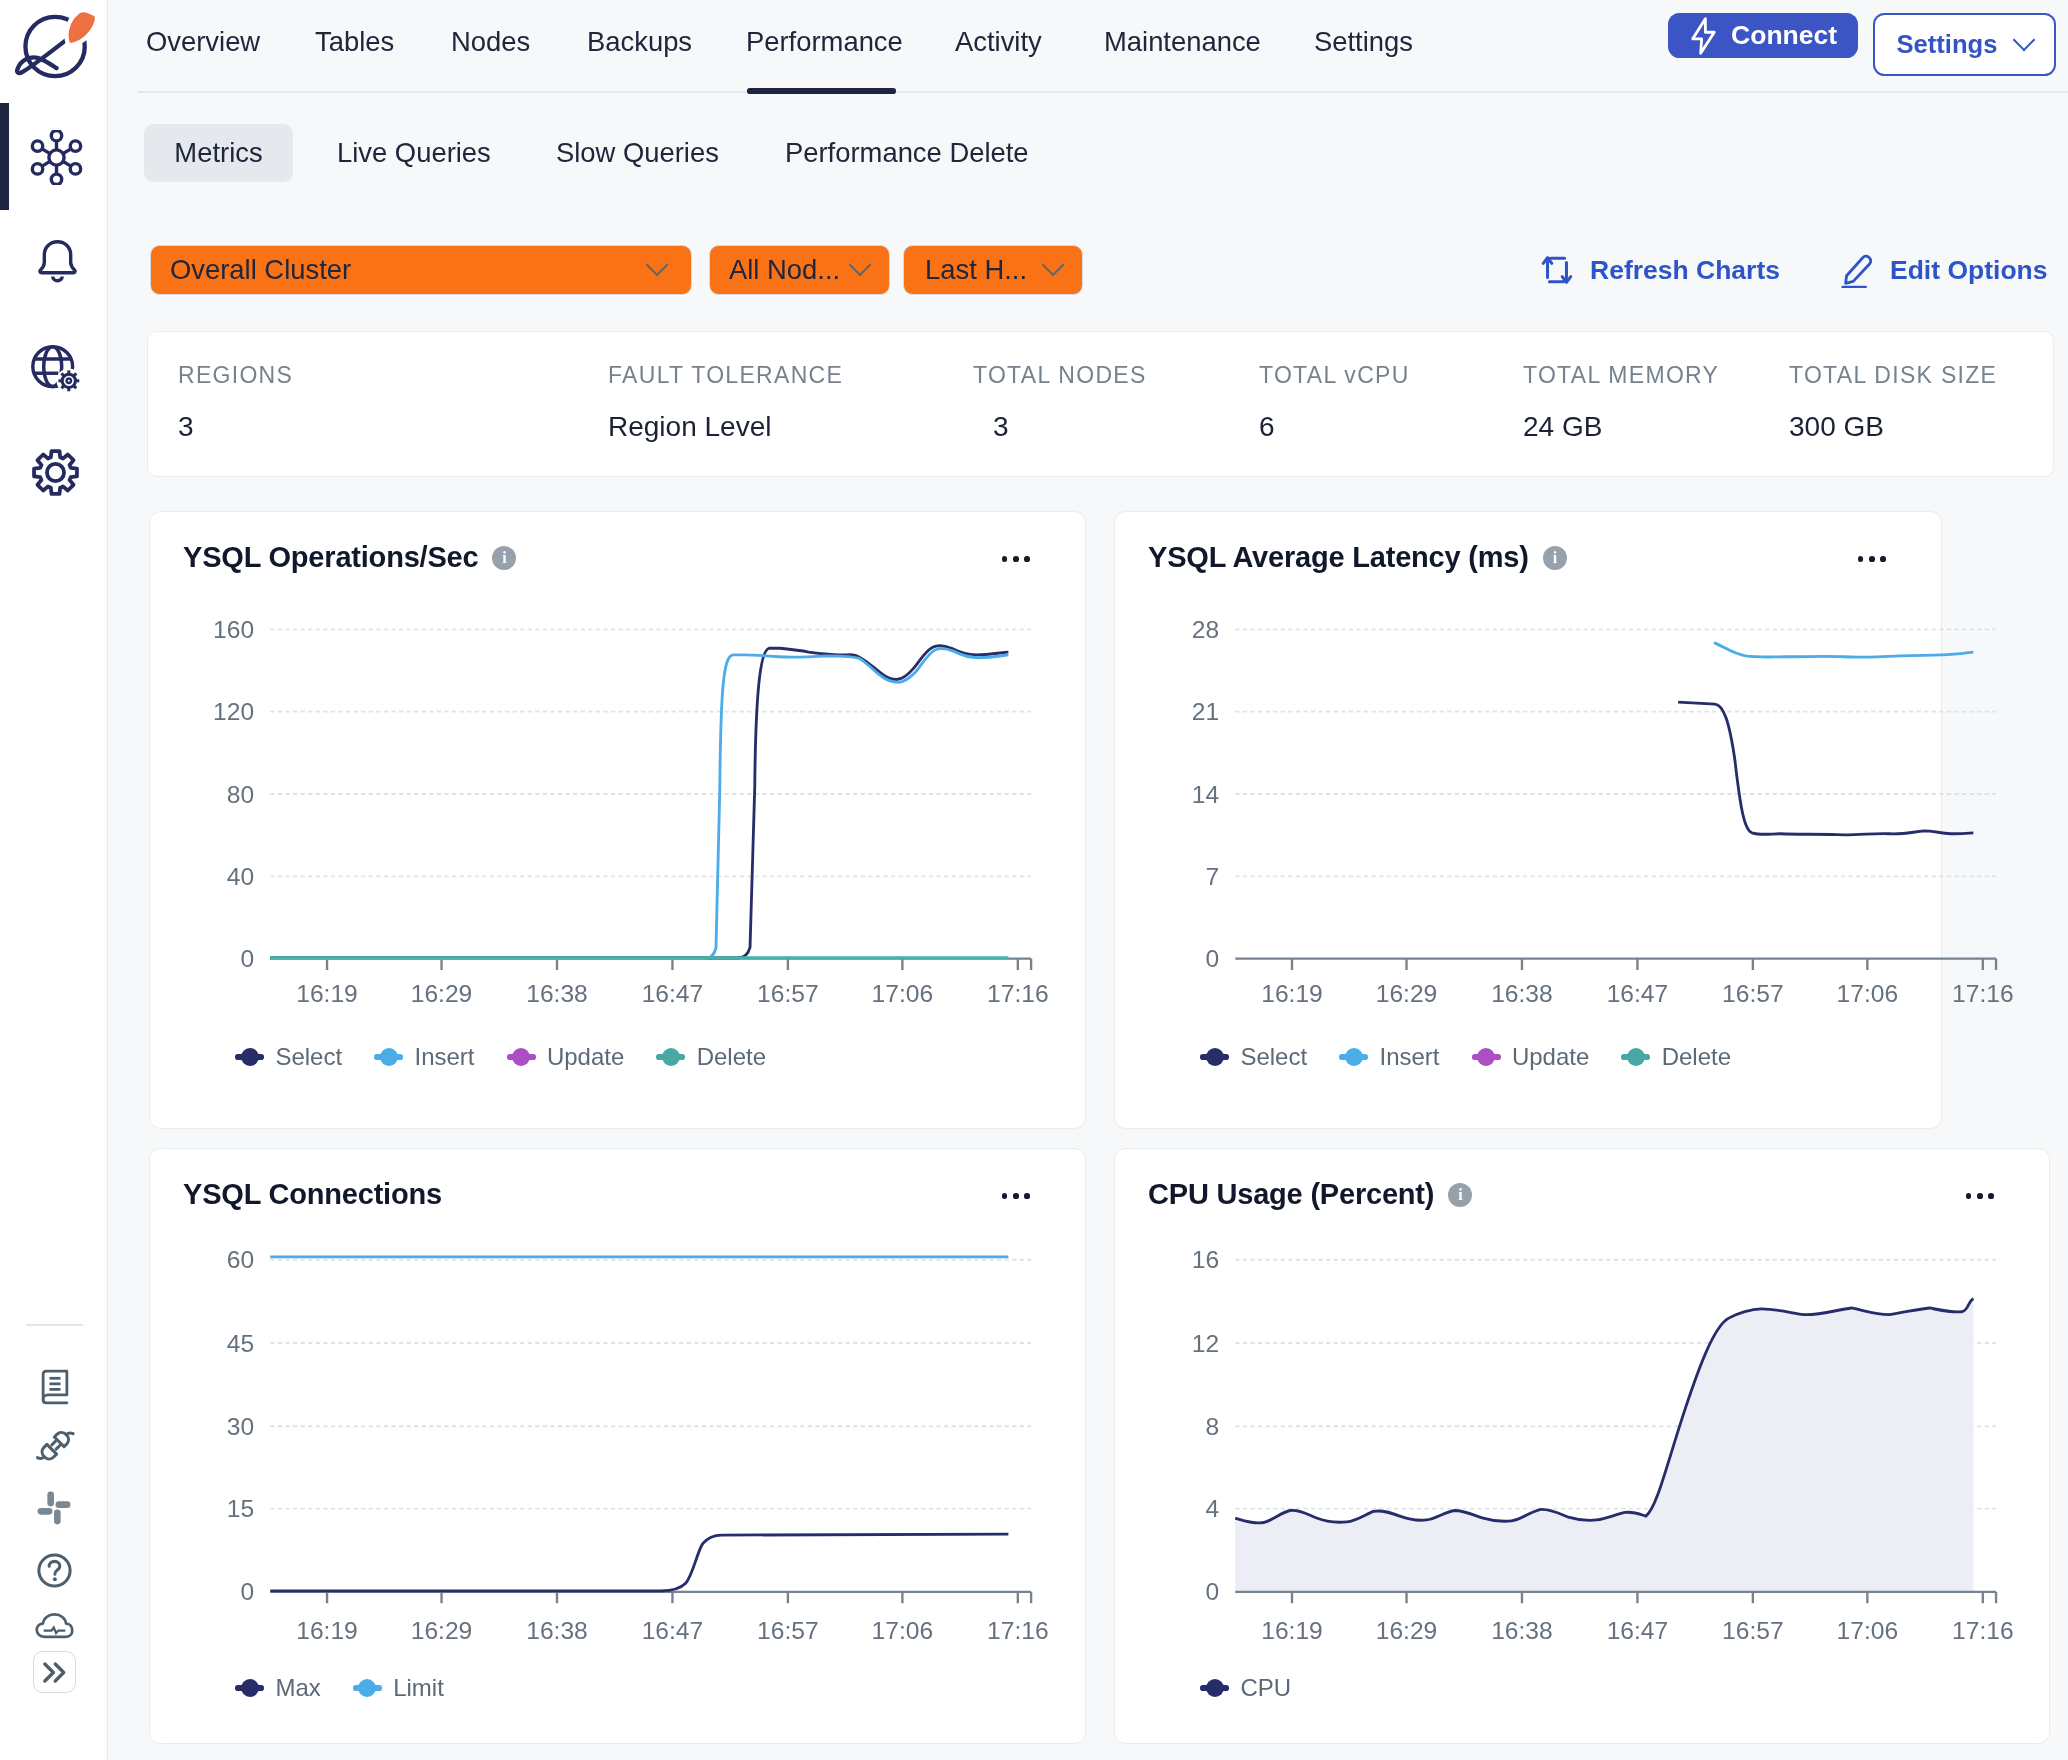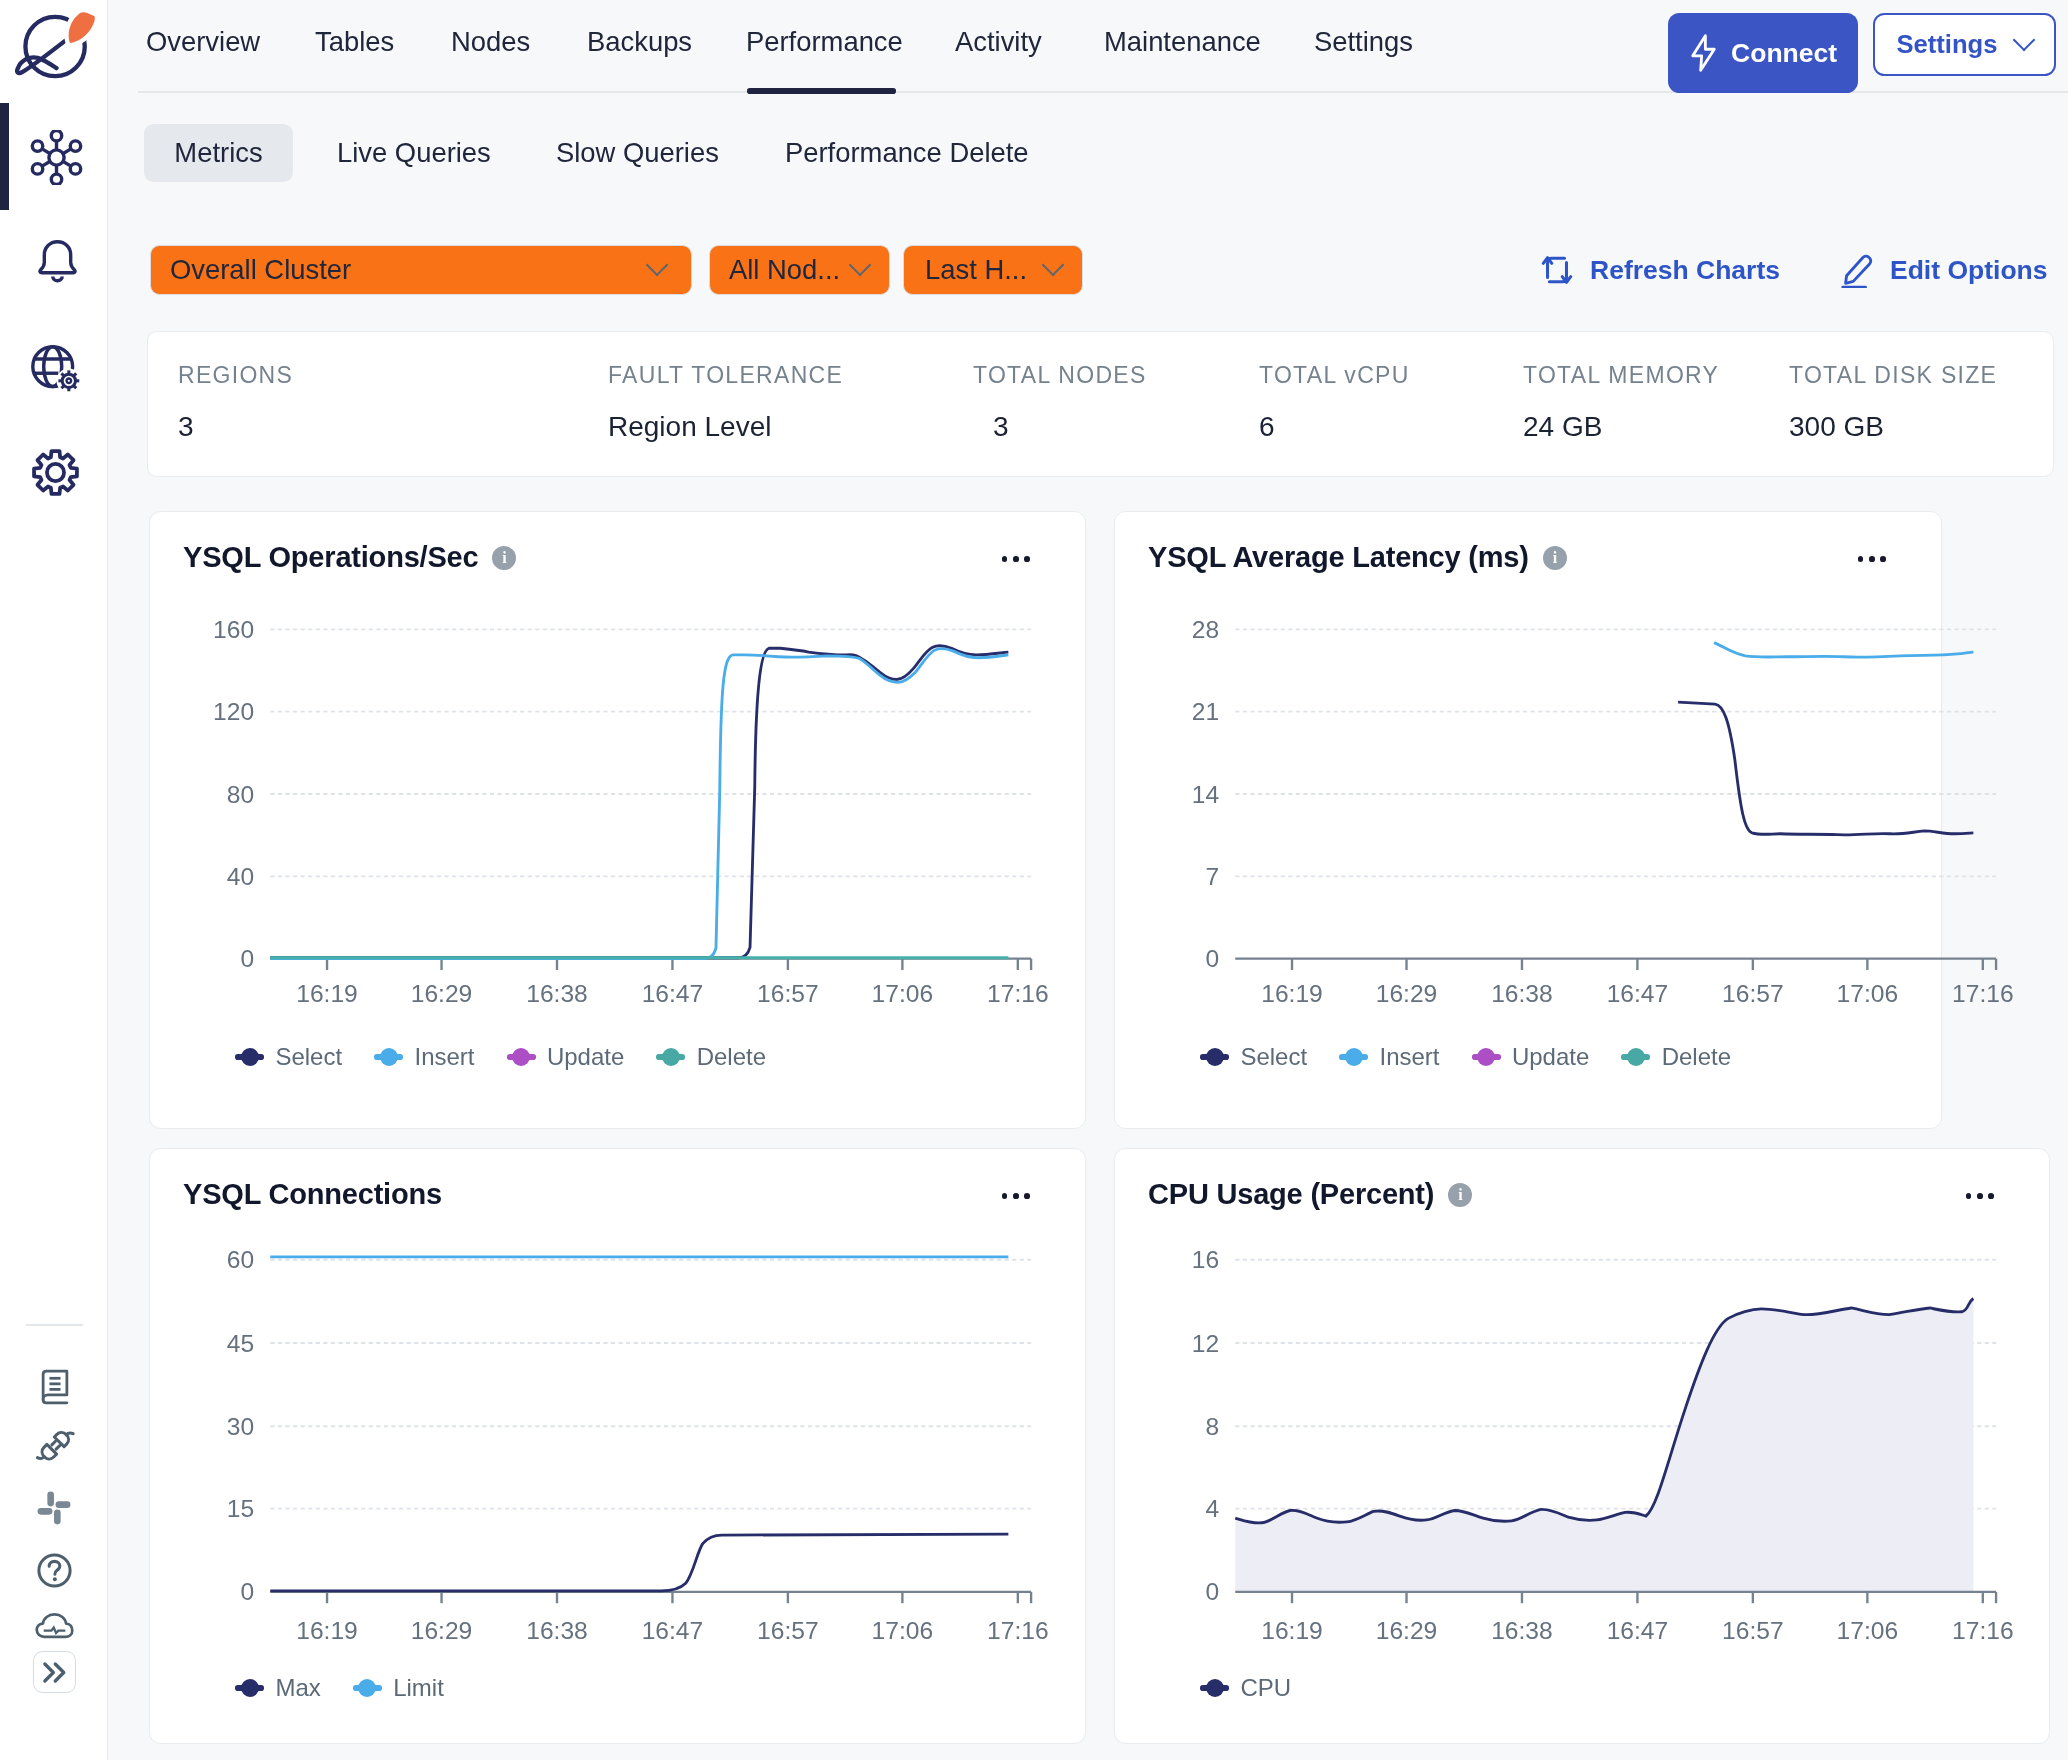--- a/index.html
+++ b/index.html
@@ -7,21 +7,21 @@
 .abs{position:absolute;}
 
 #sidebar{position:absolute;left:0;top:0;width:108px;height:1760px;background:#fff;border-right:1.9px solid #E7EAED;}
 #activebar{position:absolute;left:0;top:103px;width:8.5px;height:107px;background:#1F2441;}
 .sicon{position:absolute;}
 
 #nav{position:absolute;left:146px;top:25.6px;display:flex;}
 #nav div{font-size:27.4px;color:#20263B;white-space:nowrap;}
 #navline{position:absolute;left:138px;top:91px;width:1931px;height:1.9px;background:#E4E8EB;}
 #perfline{position:absolute;left:747px;top:88px;width:149px;height:5.7px;background:#1F2441;border-radius:2.8px;}
-#connect{position:absolute;left:1668px;top:13.2px;width:190px;height:80px;border-radius:11.4px;background:#3C55C5;color:#fff;display:flex;align-items:center;justify-content:center;gap:13.2px;font-size:26.5px;font-weight:700;}
+#connect{position:absolute;left:1668px;top:13.2px;width:190px;height:45px;border-radius:11.4px;background:#3C55C5;color:#fff;display:flex;align-items:center;justify-content:center;gap:13.2px;font-size:26.5px;font-weight:700;}
 #actions{position:absolute;left:1873px;top:13.2px;width:183px;height:63px;border-radius:11.4px;background:#fff;border:2.4px solid #3C55C5;color:#3353C6;display:flex;align-items:center;justify-content:center;gap:19px;font-size:25.6px;font-weight:700;}
 
 #metrics{position:absolute;left:144px;top:124px;width:149px;height:58px;background:#E5E8EC;border-radius:9.5px;display:flex;align-items:center;justify-content:center;font-size:27.4px;color:#20263B;}
 .tab{position:absolute;top:124px;height:58px;display:flex;align-items:center;font-size:27.4px;color:#20263B;}
 
 .select{position:absolute;top:245px;height:50px;background:#f97316;border:1.9px solid #D8DEE3;border-radius:9.5px;display:flex;align-items:center;font-size:27.4px;color:#20263B;}
 .chev{width:16px;height:16px;border-right:2.8px solid #5A6670;border-bottom:2.8px solid #5A6670;transform:rotate(45deg);margin-top:-8.5px;}
 .linkbtn{position:absolute;top:245px;display:flex;align-items:center;gap:15px;color:#2E55C8;font-size:26.5px;font-weight:700;height:50px;}
 
 #summary{position:absolute;left:147px;top:331px;width:1907px;height:146px;background:#fff;border:1.9px solid #E8ECEF;border-radius:9.5px;}

